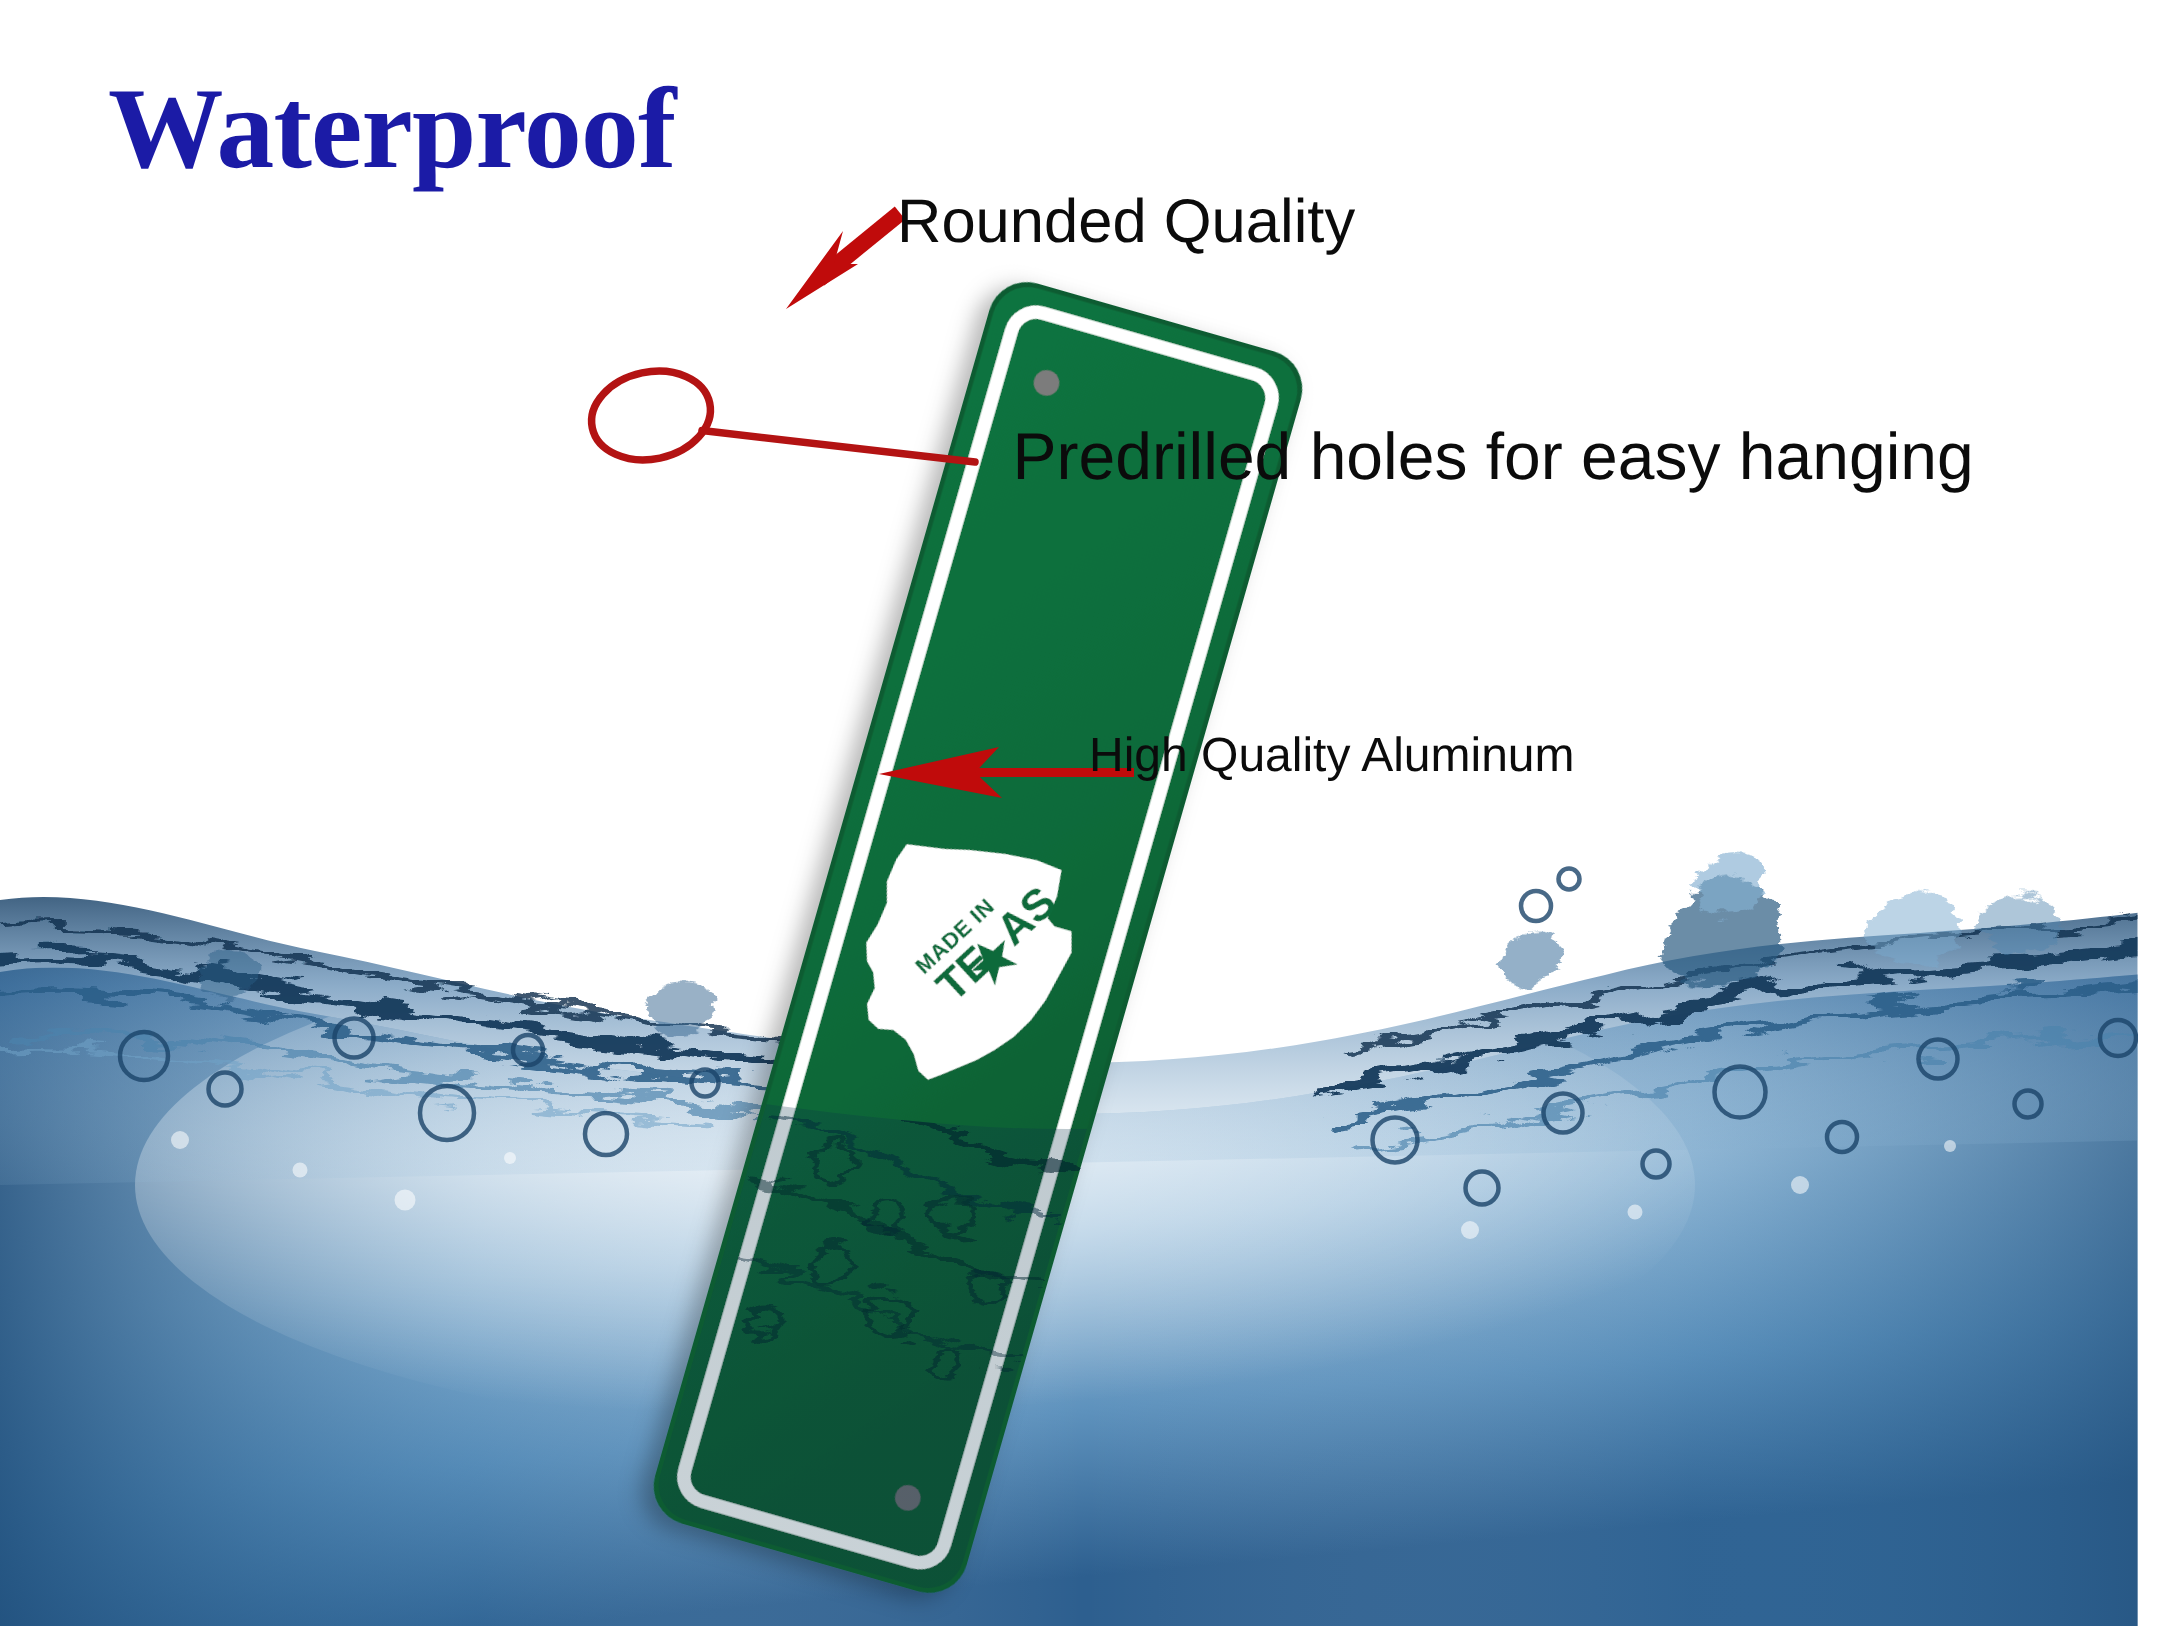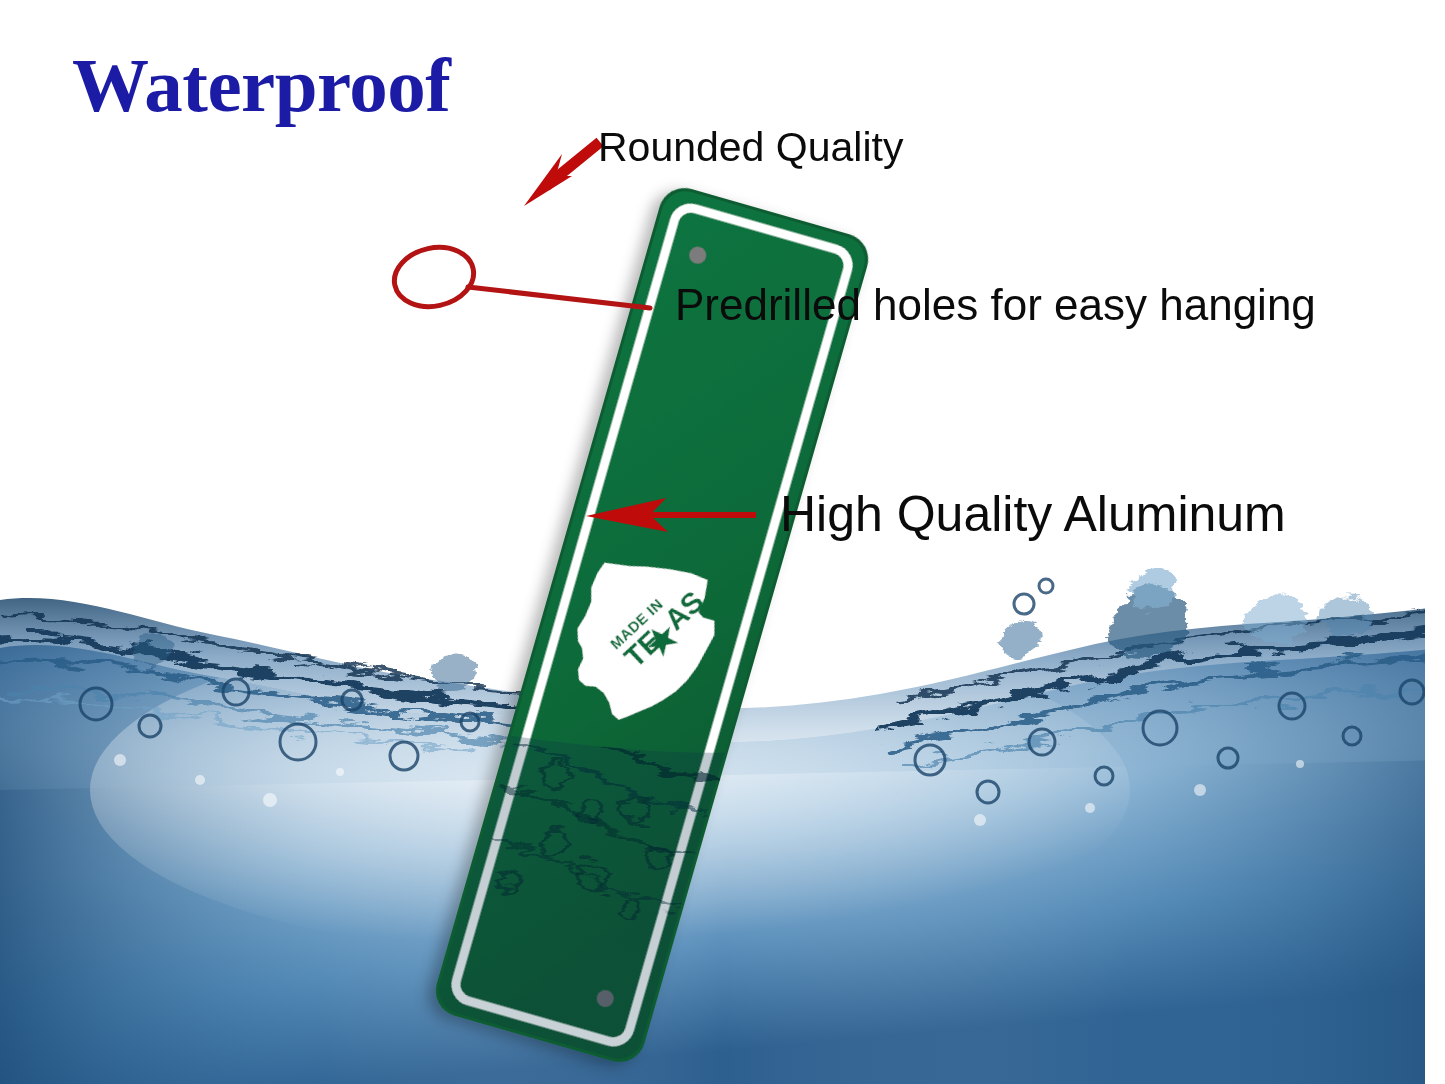--- a/index.html
+++ b/index.html
@@ -42,21 +42,21 @@
   .callout{
     position:absolute;
     font-family:"Liberation Sans Narrow","Liberation Sans",sans-serif;
     font-weight:400;
     color:#0b0b0b;
     white-space:nowrap;
     letter-spacing:0px;
   }
   .callout.c1{ left:598px; top:124px; font-size:41px; }
   .callout.c2{ left:675px; top:280px; font-size:44px; }
-  .callout.c3{ left:780px; top:485px; font-size:50px; }
+  .callout.c3{ left:726px; top:485px; font-size:32px; }
 
   
   .sign-layer{
     position:absolute;
     left:0; top:0;
     width:1445px; height:1084px;
   }
 
   
   .anno-layer{

